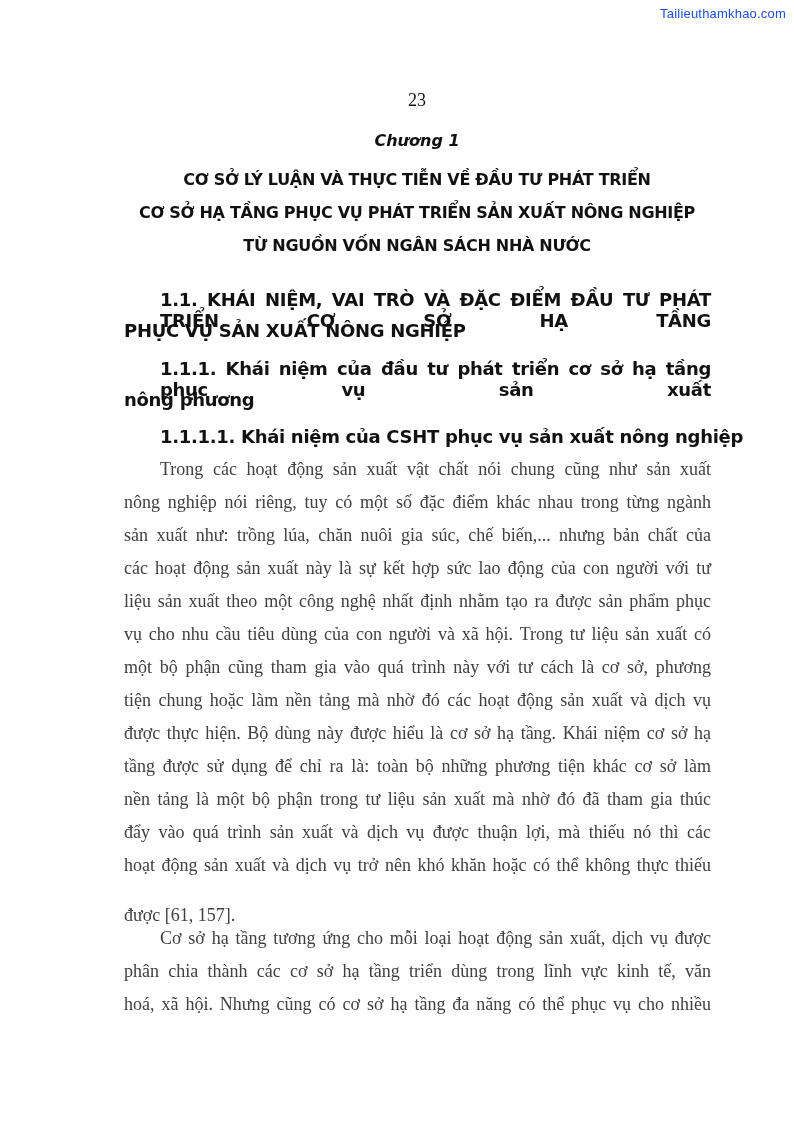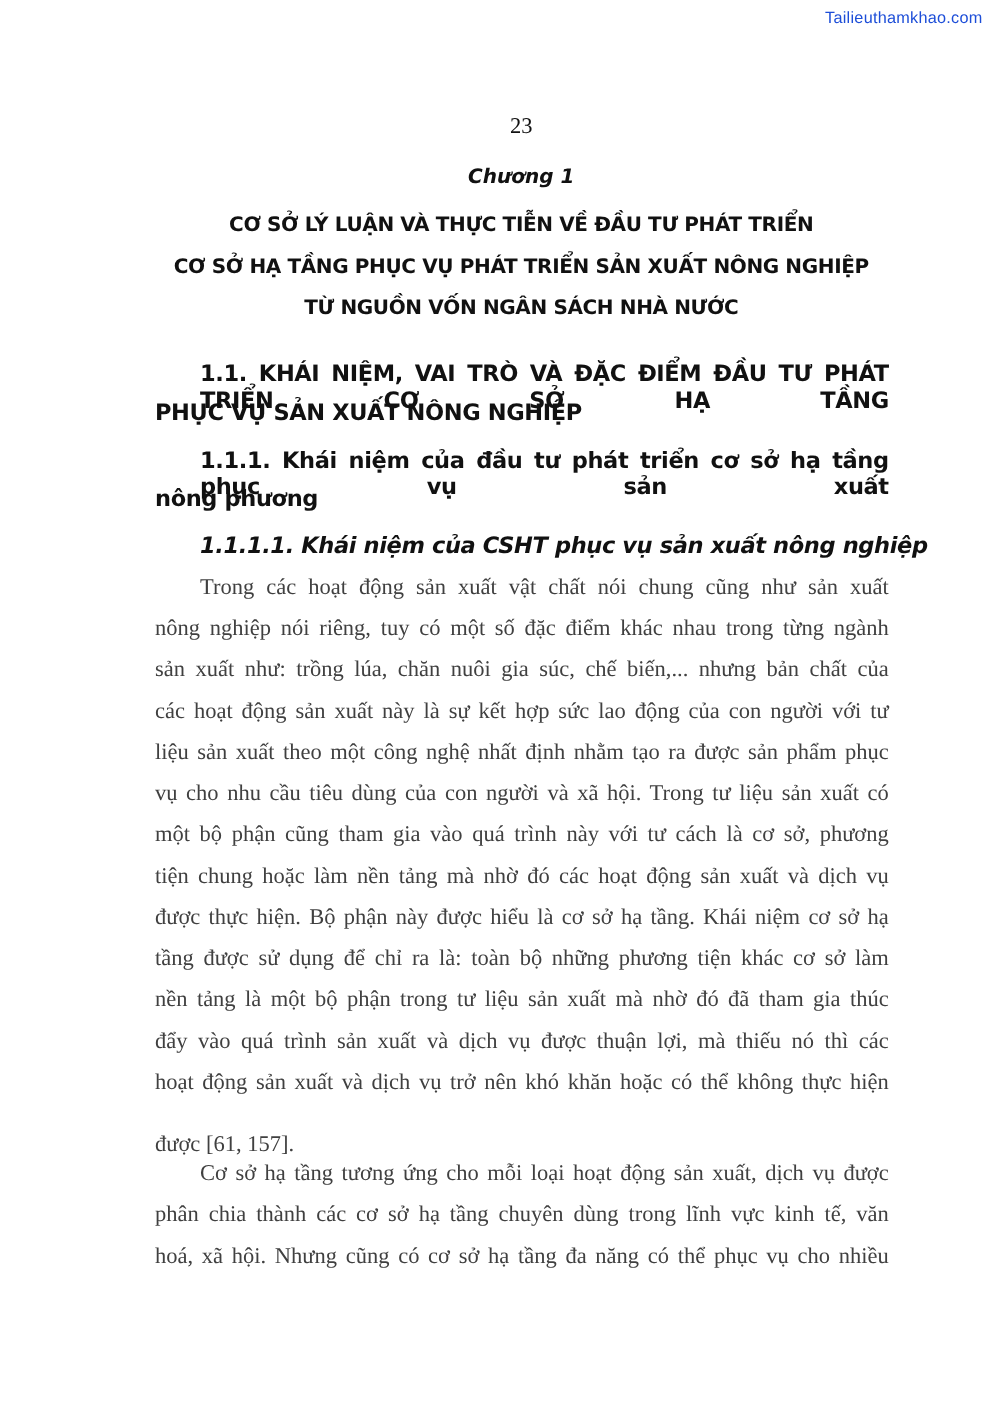--- a/index.html
+++ b/index.html
@@ -22,21 +22,21 @@
     position: absolute; left: 0; width: 834px; text-align: center;
     font-family: "DejaVu Sans", sans-serif; font-weight: bold;
     font-size: 16px; color: #111; letter-spacing: -0.3px;
   }
   .heading {
     position: absolute; left: 124px; width: 588px;
     font-family: "DejaVu Sans", sans-serif; font-weight: bold;
     font-size: 18px; color: #111; letter-spacing: -0.3px;
   }
   .heading.justify { text-align: justify; text-align-last: justify; }
-  .heading.italic { font-style: italic; }
+  .heading.italic { }
   .body-line {
     position: absolute; left: 124px; width: 587px;
     font-family: "Liberation Serif", serif; font-size: 18px; color: #404040;
     text-align: justify; text-align-last: justify; white-space: nowrap;
   }
   .body-line.last { text-align-last: left; margin-top: 17px; }
   .indent { left: 160px; width: 551px; }
 </style>
 </head>
 <body>
@@ -57,25 +57,25 @@
 
 <div>
   <div class="body-line indent" style="top:459px">Trong các hoạt động sản xuất vật chất nói chung cũng như sản xuất</div>
   <div class="body-line" style="top:492px">nông nghiệp nói riêng, tuy có một số đặc điểm khác nhau trong từng ngành</div>
   <div class="body-line" style="top:525px">sản xuất như: trồng lúa, chăn nuôi gia súc, chế biến,... nhưng bản chất của</div>
   <div class="body-line" style="top:558px">các hoạt động sản xuất này là sự kết hợp sức lao động của con người với tư</div>
   <div class="body-line" style="top:591px">liệu sản xuất theo một công nghệ nhất định nhằm tạo ra được sản phẩm phục</div>
   <div class="body-line" style="top:624px">vụ cho nhu cầu tiêu dùng của con người và xã hội. Trong tư liệu sản xuất có</div>
   <div class="body-line" style="top:657px">một bộ phận cũng tham gia vào quá trình này với tư cách là cơ sở, phương</div>
   <div class="body-line" style="top:690px">tiện chung hoặc làm nền tảng mà nhờ đó các hoạt động sản xuất và dịch vụ</div>
-  <div class="body-line" style="top:723px">được thực hiện. Bộ phận này được hiểu là cơ sở hạ tầng. Khái niệm cơ sở hạ</div>
+  <div class="body-line" style="top:723px">được thực hiện. Bộ dùng này được hiểu là cơ sở hạ tầng. Khái niệm cơ sở hạ</div>
   <div class="body-line" style="top:756px">tầng được sử dụng để chỉ ra là: toàn bộ những phương tiện khác cơ sở làm</div>
   <div class="body-line" style="top:789px">nền tảng là một bộ phận trong tư liệu sản xuất mà nhờ đó đã tham gia thúc</div>
   <div class="body-line" style="top:822px">đẩy vào quá trình sản xuất và dịch vụ được thuận lợi, mà thiếu nó thì các</div>
-  <div class="body-line" style="top:855px">hoạt động sản xuất và dịch vụ trở nên khó khăn hoặc có thể không thực hiện</div>
+  <div class="body-line" style="top:855px">hoạt động sản xuất và dịch vụ trở nên khó khăn hoặc có thể không thực thiếu</div>
   <div class="body-line last" style="top:888px">được [61, 157].</div>
 </div>
 
 <div>
   <div class="body-line indent" style="top:928px">Cơ sở hạ tầng tương ứng cho mỗi loại hoạt động sản xuất, dịch vụ được</div>
-  <div class="body-line" style="top:961px">phân chia thành các cơ sở hạ tầng chuyên dùng trong lĩnh vực kinh tế, văn</div>
+  <div class="body-line" style="top:961px">phân chia thành các cơ sở hạ tầng triển dùng trong lĩnh vực kinh tế, văn</div>
   <div class="body-line" style="top:994px">hoá, xã hội. Nhưng cũng có cơ sở hạ tầng đa năng có thể phục vụ cho nhiều</div>
 </div>
 
 </body></html>

